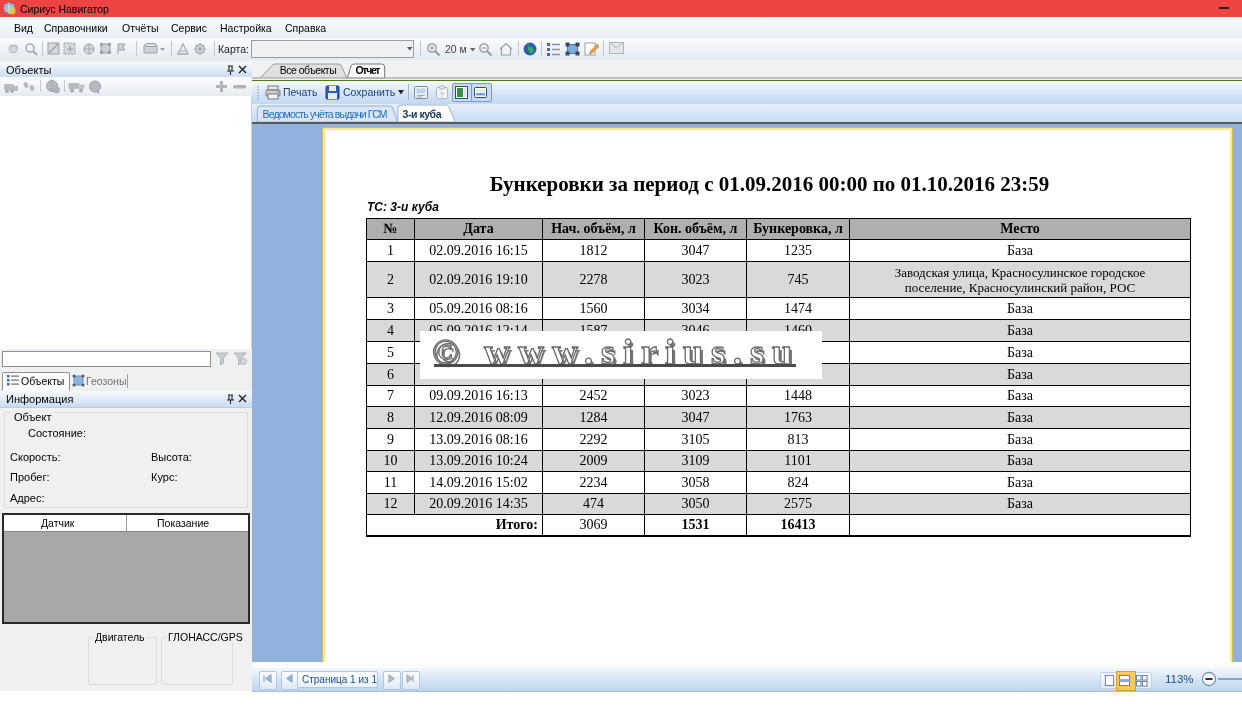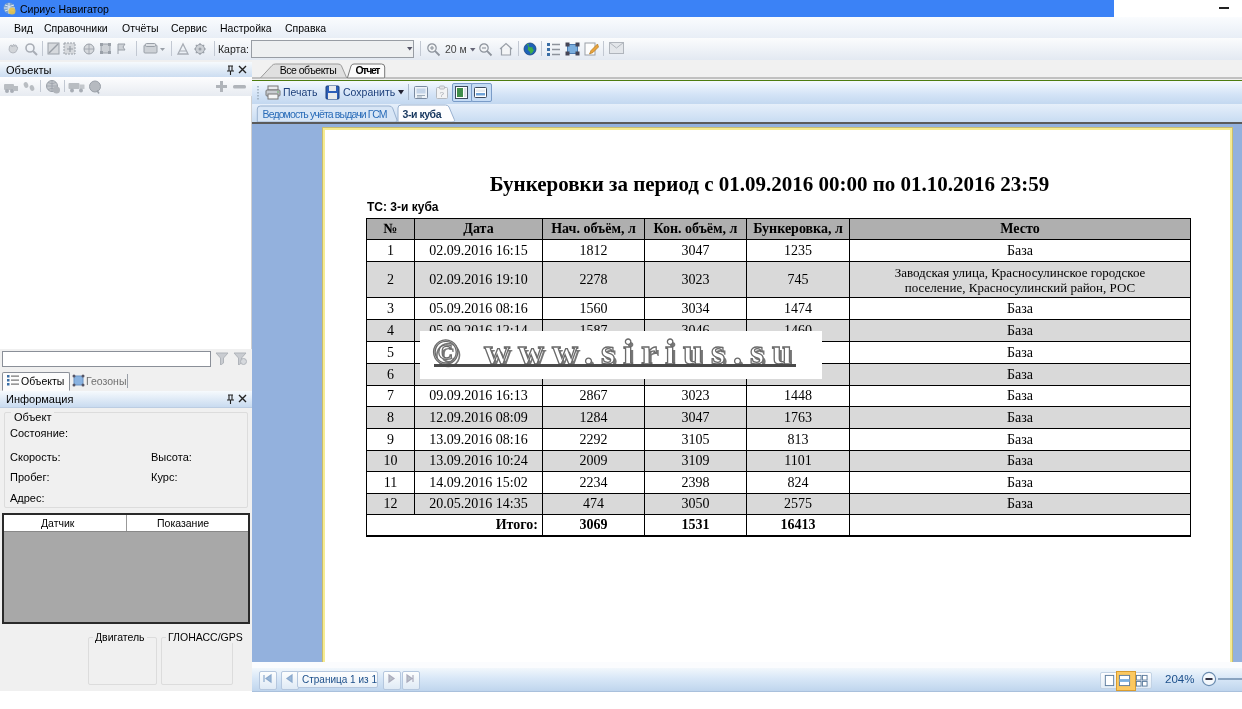--- a/index.html
+++ b/index.html
@@ -1,19 +1,19 @@
 <!DOCTYPE html>
 <html><head><meta charset="utf-8">
 <style>
   html,body{margin:0;padding:0;}
   #win{position:relative;width:1242px;height:709px;overflow:hidden;background:#fff;
        font-family:"Liberation Sans",sans-serif;font-size:10.5px;color:#000;}
   .abs{position:absolute;}
   
-  #titlebar{left:0;top:0;width:1114px;height:17px;background:#3b82f6;}
+  #titlebar{left:0;top:0;width:1242px;height:17px;background:#ef4444;}
   #mini{left:1219px;top:7px;width:10px;height:2px;background:#222;}
   #menubar{left:0;top:17px;width:1242px;height:21px;
     background:linear-gradient(#fafcfe,#e8eef6);}
   .mitem{position:absolute;top:5px;font-size:10.5px;}
   #toolbar{left:0;top:38px;width:1242px;height:22px;
     background:linear-gradient(#fbfcfd,#e3e9f2);border-bottom:1px solid #c9cfd8;}
   .tsep{position:absolute;top:3px;width:1px;height:15px;background:#c2c8d2;}
   .gico{position:absolute;top:4px;}
   #combo{position:absolute;left:251px;top:2px;width:161px;height:16px;
     border:1px solid #989da4;font-size:10.5px;color:#3a3a3a;background:#eef0f1;}
@@ -47,21 +47,21 @@
   #darkline{left:0;top:62px;width:990px;height:2px;background:#5a5a5a;}
   #viewport{left:0;top:64px;width:990px;height:538px;background:#93b1dd;overflow:hidden;}
   #page{position:absolute;left:71px;top:4px;width:905px;height:540px;background:#fff;
     border:2px solid #f5eb91;outline:1px solid #c9bd6d;}
   #navwhite{left:0;top:602px;width:990px;height:6px;background:#fbfcfe;}
   #navbar{left:0;top:608px;width:990px;height:23px;
     background:linear-gradient(#f2f7fc,#d8e7f7 45%,#bfd5ed);border-bottom:1px solid #a9c0dc;}
   
   #rtitle{position:absolute;left:-8px;top:42px;width:905px;text-align:center;
     font-family:"Liberation Serif",serif;font-size:21px;font-weight:bold;}
-  #tclabel{position:absolute;left:42px;top:70px;font-size:12px;font-weight:bold;}
+  #tclabel{position:absolute;left:42px;top:70px;font-size:12px;font-weight:bold;font-style:italic;}
   table.rep{border-collapse:collapse;position:absolute;left:41px;top:88px;
     font-family:"Liberation Serif",serif;font-size:14px;table-layout:fixed;}
   table.rep td{border:1px solid #000;text-align:center;padding:0;overflow:hidden;height:21px;}
   tr.s td{height:20px;}
   table.rep tr.h td{background:#afafaf;font-weight:bold;height:20px;}
   table.rep tr.e td{background:#d9d9d9;}
   #wmark{position:absolute;left:95px;top:201px;width:402px;height:48px;background:#fff;}
   #wmtxt{position:absolute;left:12px;top:0px;font-family:"Liberation Serif",serif;
     font-size:36px;font-weight:bold;color:#fff;letter-spacing:8px;white-space:nowrap;
     -webkit-text-stroke:1.3px #6a6a6a;text-shadow:2.5px 2.5px 0 #777;}
@@ -272,21 +272,21 @@
         <span class="t">Информация</span>
       <svg class="abs" style="left:226px;top:3px" width="9" height="10">
           <path d="M2 1 h5 M3 1 v5 h3 v-5 M1 6 h7 M4.5 6 v4" stroke="#222" stroke-width="1.1" fill="none"></path>
         </svg>
       <svg class="abs" style="left:238px;top:3px" width="9" height="9">
           <path d="M1 1 L8 8 M8 1 L1 8" stroke="#222" stroke-width="1.4"></path>
         </svg>
     </div>
     <div id="gbox" class="abs"></div>
     <span class="ilabel" style="left:11px;top:351px;background:#f0f0f0;padding:0 3px">Объект</span>
-    <span class="ilabel" style="left:10px;top:367px">Состояние:</span>
+    <span class="ilabel" style="left:28px;top:367px">Состояние:</span>
     <span class="ilabel" style="left:10px;top:391px">Скорость:</span>
     <span class="ilabel" style="left:151px;top:391px">Высота:</span>
     <span class="ilabel" style="left:10px;top:411px">Пробег:</span>
     <span class="ilabel" style="left:151px;top:411px">Курс:</span>
     <span class="ilabel" style="left:10px;top:432px">Адрес:</span>
     <div id="senstable" class="abs">
       <div id="senshead" class="abs">
         <span class="abs" style="left:37px;top:2px">Датчик</span>
         <span class="abs" style="left:153px;top:2px">Показание</span>
         <div class="abs" style="left:122px;top:0;width:1px;height:16px;background:#999"></div>
@@ -420,21 +420,21 @@
                 <td>6</td>
                 <td>07.09.2016 09:53</td>
                 <td>1462</td>
                 <td>3056</td>
                 <td>1594</td>
                 <td>База</td>
               </tr>
           <tr class="s">
                 <td>7</td>
                 <td>09.09.2016 16:13</td>
-                <td>2867</td>
+                <td>2452</td>
                 <td>3023</td>
                 <td>1448</td>
                 <td>База</td>
               </tr>
           <tr class="e">
                 <td>8</td>
                 <td>12.09.2016 08:09</td>
                 <td>1284</td>
                 <td>3047</td>
                 <td>1763</td>
@@ -453,35 +453,35 @@
                 <td>13.09.2016 10:24</td>
                 <td>2009</td>
                 <td>3109</td>
                 <td>1101</td>
                 <td>База</td>
               </tr>
           <tr>
                 <td>11</td>
                 <td>14.09.2016 15:02</td>
                 <td>2234</td>
-                <td>2398</td>
+                <td>3058</td>
                 <td>824</td>
                 <td>База</td>
               </tr>
           <tr class="e s">
                 <td>12</td>
-                <td>20.05.2016 14:35</td>
+                <td>20.09.2016 14:35</td>
                 <td>474</td>
                 <td>3050</td>
                 <td>2575</td>
                 <td>База</td>
               </tr>
           <tr class="s" style="border-bottom:2px solid #000">
                 <td colspan="2" style="text-align:right;font-weight:bold;padding-right:4px">Итого:</td>
-                <td style="font-weight:bold">3069</td>
+                <td style="font-weight:normal">3069</td>
                 <td style="font-weight:bold">1531</td>
                 <td style="font-weight:bold">16413</td>
                 <td></td>
               </tr>
         </tbody>
           </table>
         <div id="wmark">
           <span id="wmtxt">© www.sirius.su</span>
           <div id="wmline"></div>
         </div>
@@ -513,21 +513,21 @@
             <rect x="1.5" y="1.5" width="11" height="11" fill="#fff" stroke="#5a7a9c"></rect>
             <rect x="1.5" y="5.5" width="11" height="3" fill="#7aaede"></rect>
           </svg>
         <svg class="abs" style="left:34px;top:1px" width="13" height="13" viewBox="0 0 14 14">
             <rect x="1.5" y="1.5" width="5" height="5" fill="#fff" stroke="#5a7a9c"></rect>
             <rect x="8" y="1.5" width="5" height="5" fill="#fff" stroke="#5a7a9c"></rect>
             <rect x="1.5" y="8" width="5" height="5" fill="#fff" stroke="#5a7a9c"></rect>
             <rect x="8" y="8" width="5" height="5" fill="#fff" stroke="#5a7a9c"></rect>
           </svg>
       </div>
-      <span class="abs" style="left:913px;top:5px;color:#1c4f8a;font-size:11.5px">204%</span>
+      <span class="abs" style="left:913px;top:5px;color:#1c4f8a;font-size:11.5px">113%</span>
       <svg class="abs" style="left:949px;top:3px" width="16" height="16" viewBox="0 0 17 17">
           <circle cx="8.5" cy="8.5" r="7" fill="#f4f8fc" stroke="#6a8cb0" stroke-width="1.2"></circle>
           <rect x="4.5" y="7.5" width="8" height="2" rx="1" fill="#334"></rect>
         </svg>
       <div class="abs" style="left:966px;top:10px;width:24px;height:2px;background:#8aa4c0"></div>
     </div>
   </div>
 
 </div>
 

